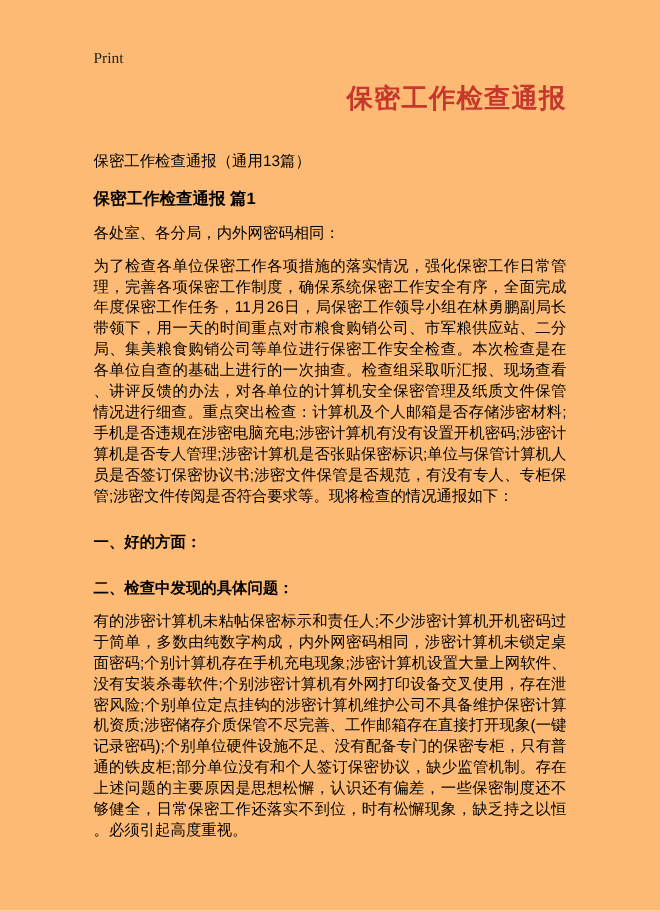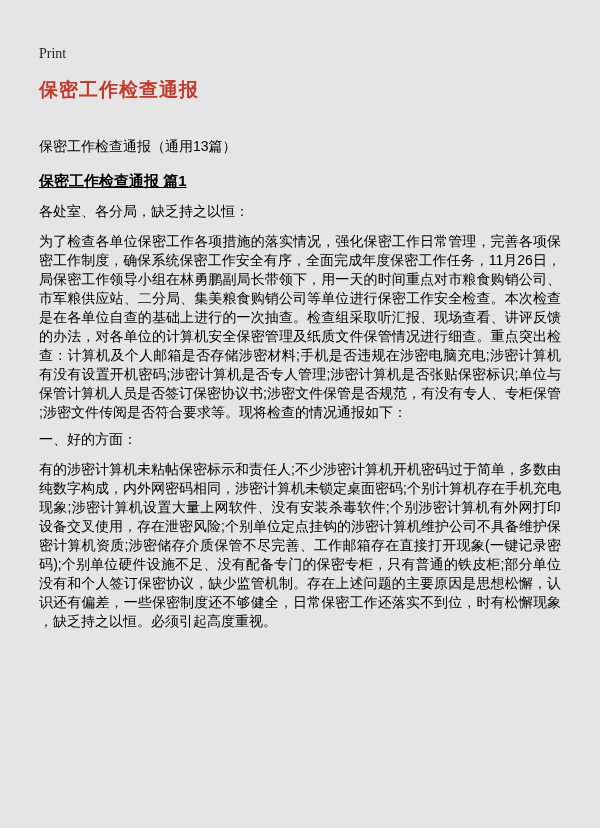--- a/index.html
+++ b/index.html
@@ -9,77 +9,77 @@
     background: #ffffff;
     color: #000000;
     font-family: "Liberation Sans", sans-serif;
     overflow: hidden;
     box-sizing: border-box;
   }
   .page {
     box-sizing: border-box;
     width: 600px;
     height: 828px;
-    padding: 0 39px;
-    background: #e5e5e5;
+    padding: 0 85px;
+    background: #fdba74;
   }
   .print-label {
     padding-top: 46px;
     font-family: "Liberation Serif", serif;
     font-size: 14px;
     color: #222222;
     cursor: pointer;
   }
   .doc-title {
     margin: 13px 0 0 0;
-    text-align: left;
-    font-size: 19px;
+    text-align: right;
+    font-size: 24px;
     font-weight: bold;
     color: #c5392c;
     line-height: 30px;
     letter-spacing: 1px;
   }
   .doc-subtitle {
     margin-top: 32px;
     font-size: 14px;
     line-height: 19px;
   }
   .article-heading {
     margin: 15px 0 0 0;
     font-size: 15px;
     font-weight: bold;
     line-height: 20px;
-    text-decoration: underline;
   }
   .body-text, .section-heading, .salutation {
     margin: 11px 0 0 0;
     font-size: 14px;
     line-height: 19px;
     text-align: justify;
     word-break: break-all;
     line-break: anywhere;
   }
-  .section-heading { margin-top: 8px; }
+  .section-heading { margin-top: 23px; font-weight: bold; }
 </style>
 </head>
 <body>
 
 <div class="page">
 
   <div class="print-label">Print</div>
 
   <h1 class="doc-title">保密工作检查通报</h1>
 
   <div class="doc-subtitle">保密工作检查通报（通用13篇）</div>
 
   <h2 class="article-heading">保密工作检查通报 篇1</h2>
 
-  <p class="salutation">各处室、各分局，缺乏持之以恒：</p>
+  <p class="salutation">各处室、各分局，内外网密码相同：</p>
 
   <p class="body-text">为了检查各单位保密工作各项措施的落实情况，强化保密工作日常管理，完善各项保密工作制度，确保系统保密工作安全有序，全面完成年度保密工作任务，11月26日，局保密工作领导小组在林勇鹏副局长带领下，用一天的时间重点对市粮食购销公司、市军粮供应站、二分局、集美粮食购销公司等单位进行保密工作安全检查。本次检查是在各单位自查的基础上进行的一次抽查。检查组采取听汇报、现场查看、讲评反馈的办法，对各单位的计算机安全保密管理及纸质文件保管情况进行细查。重点突出检查：计算机及个人邮箱是否存储涉密材料;手机是否违规在涉密电脑充电;涉密计算机有没有设置开机密码;涉密计算机是否专人管理;涉密计算机是否张贴保密标识;单位与保管计算机人员是否签订保密协议书;涉密文件保管是否规范，有没有专人、专柜保管;涉密文件传阅是否符合要求等。现将检查的情况通报如下：</p>
 
   <p class="section-heading">一、好的方面：</p>
 
 
+  <p class="section-heading">二、检查中发现的具体问题：</p>
 
   <p class="body-text">有的涉密计算机未粘帖保密标示和责任人;不少涉密计算机开机密码过于简单，多数由纯数字构成，内外网密码相同，涉密计算机未锁定桌面密码;个别计算机存在手机充电现象;涉密计算机设置大量上网软件、没有安装杀毒软件;个别涉密计算机有外网打印设备交叉使用，存在泄密风险;个别单位定点挂钩的涉密计算机维护公司不具备维护保密计算机资质;涉密储存介质保管不尽完善、工作邮箱存在直接打开现象(一键记录密码);个别单位硬件设施不足、没有配备专门的保密专柜，只有普通的铁皮柜;部分单位没有和个人签订保密协议，缺少监管机制。存在上述问题的主要原因是思想松懈，认识还有偏差，一些保密制度还不够健全，日常保密工作还落实不到位，时有松懈现象，缺乏持之以恒。必须引起高度重视。</p>
 
 </div>
 
 </body></html>

